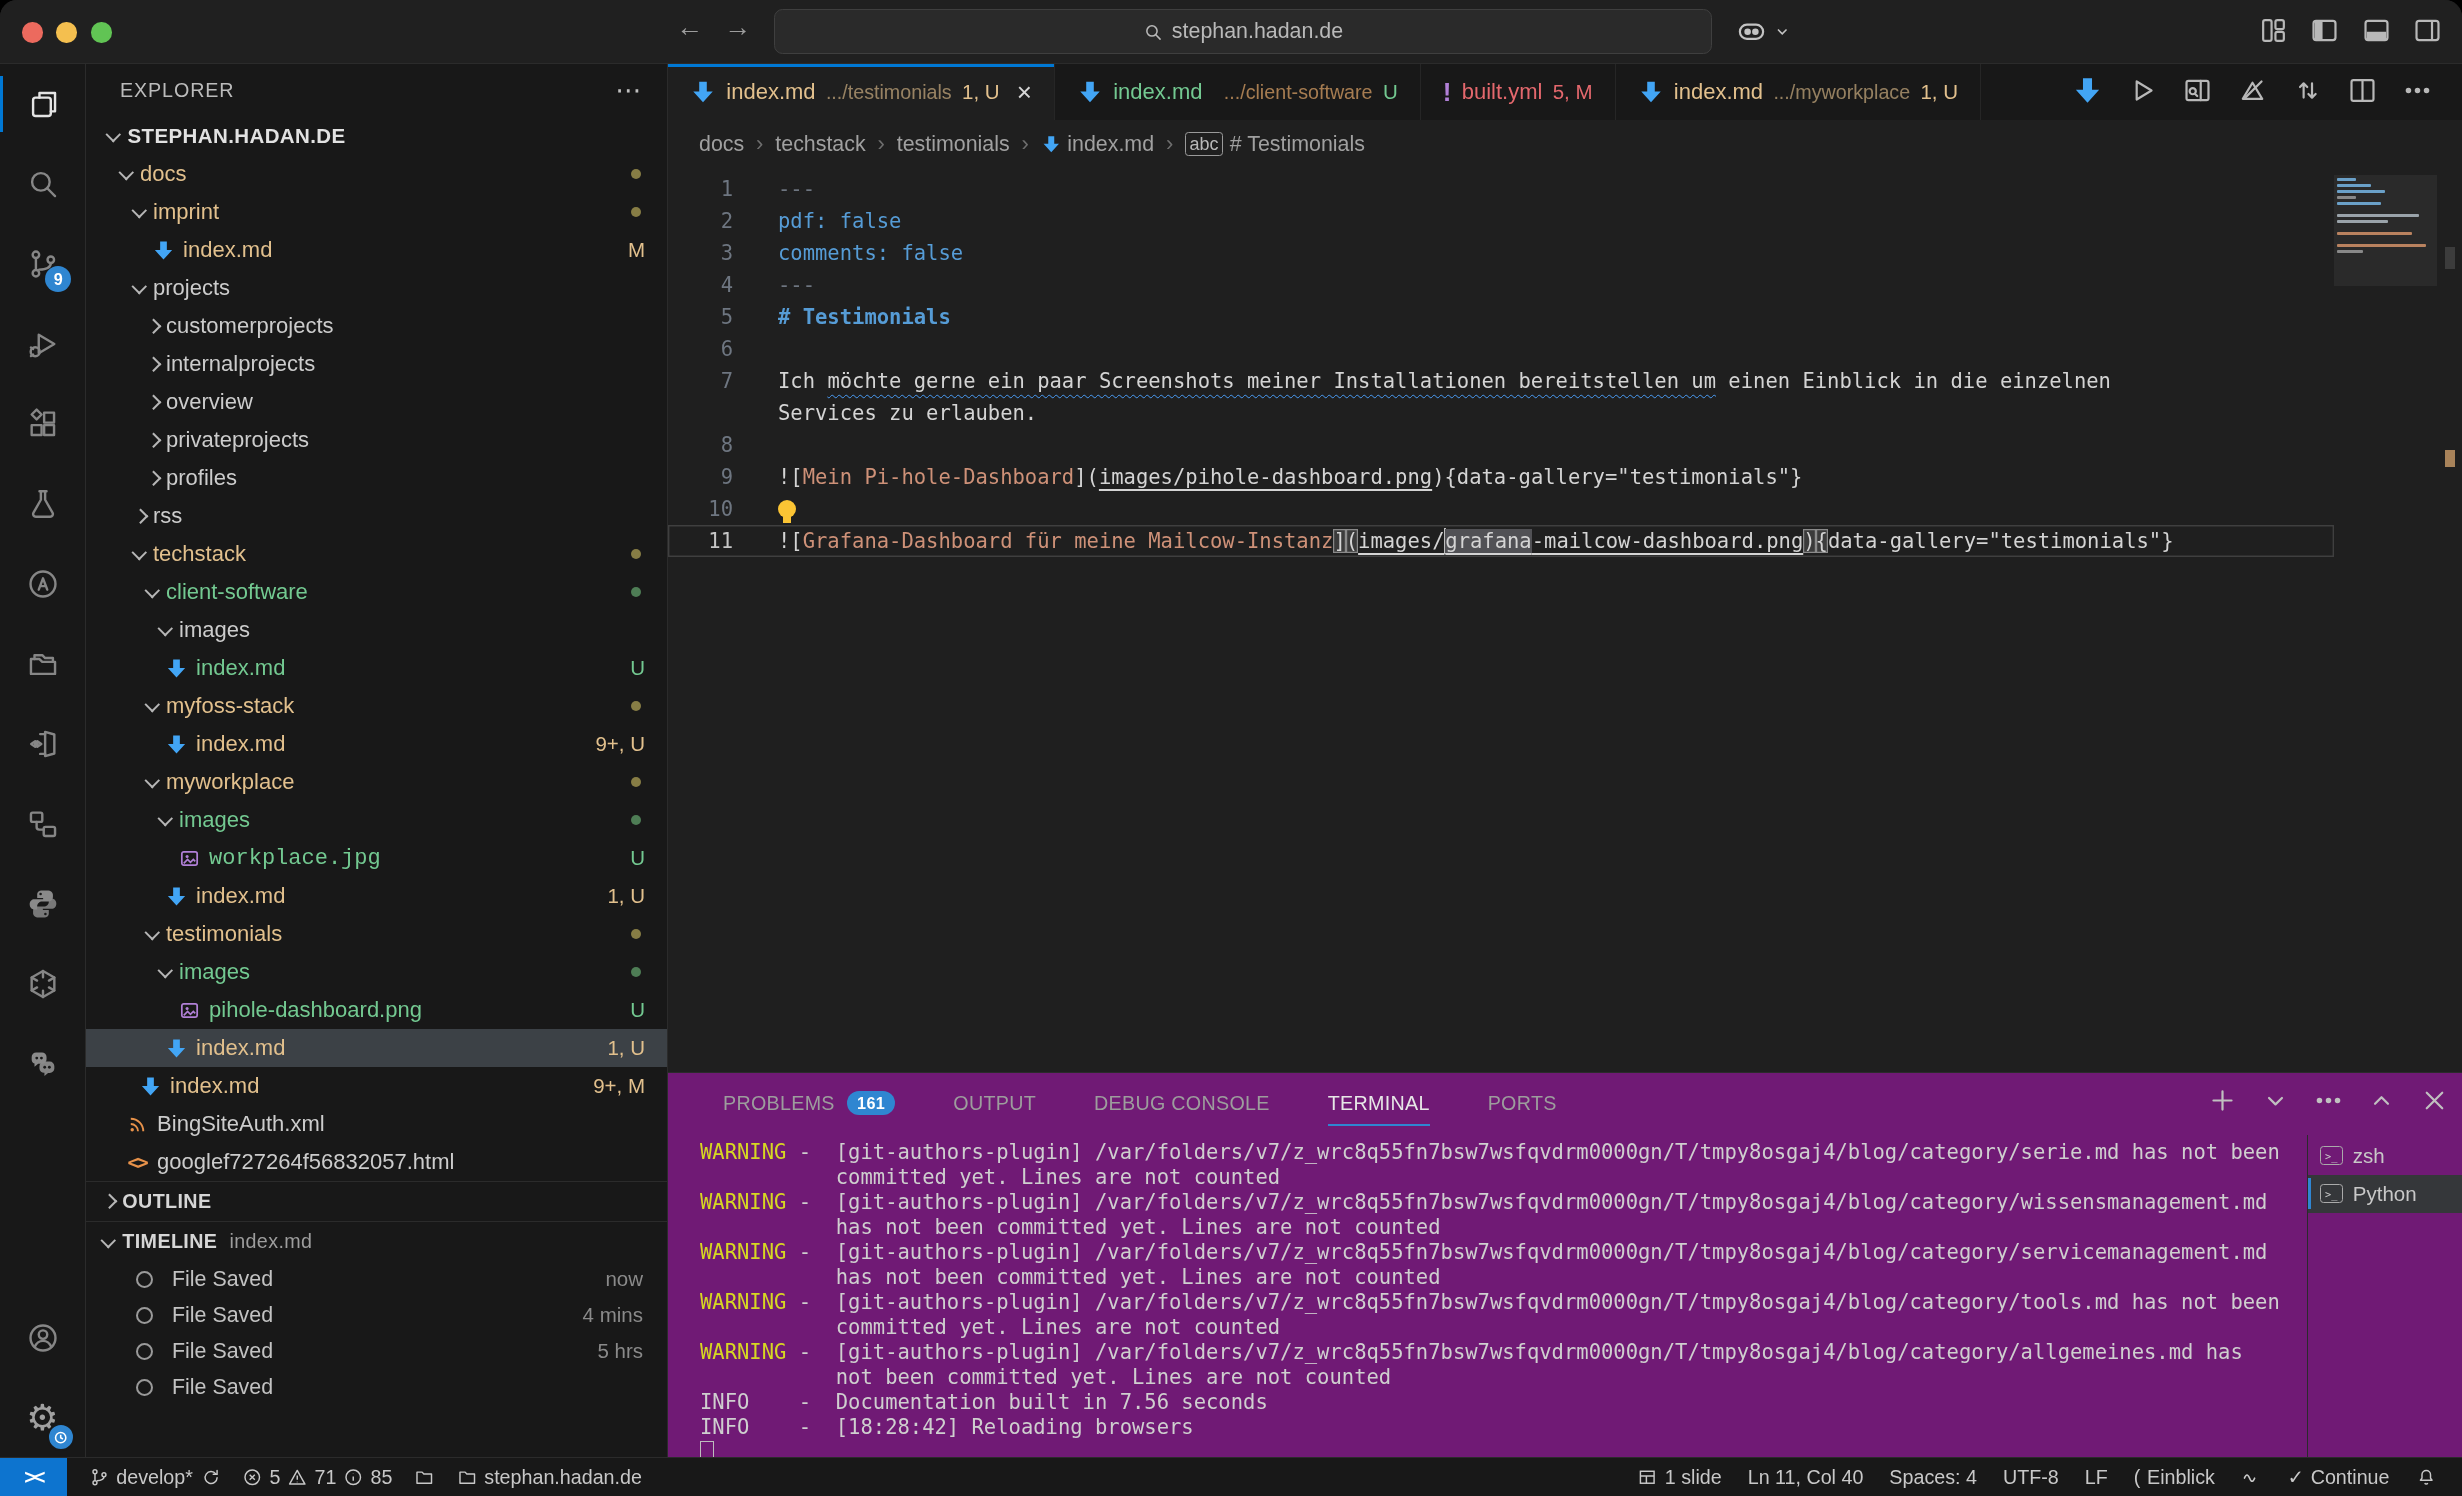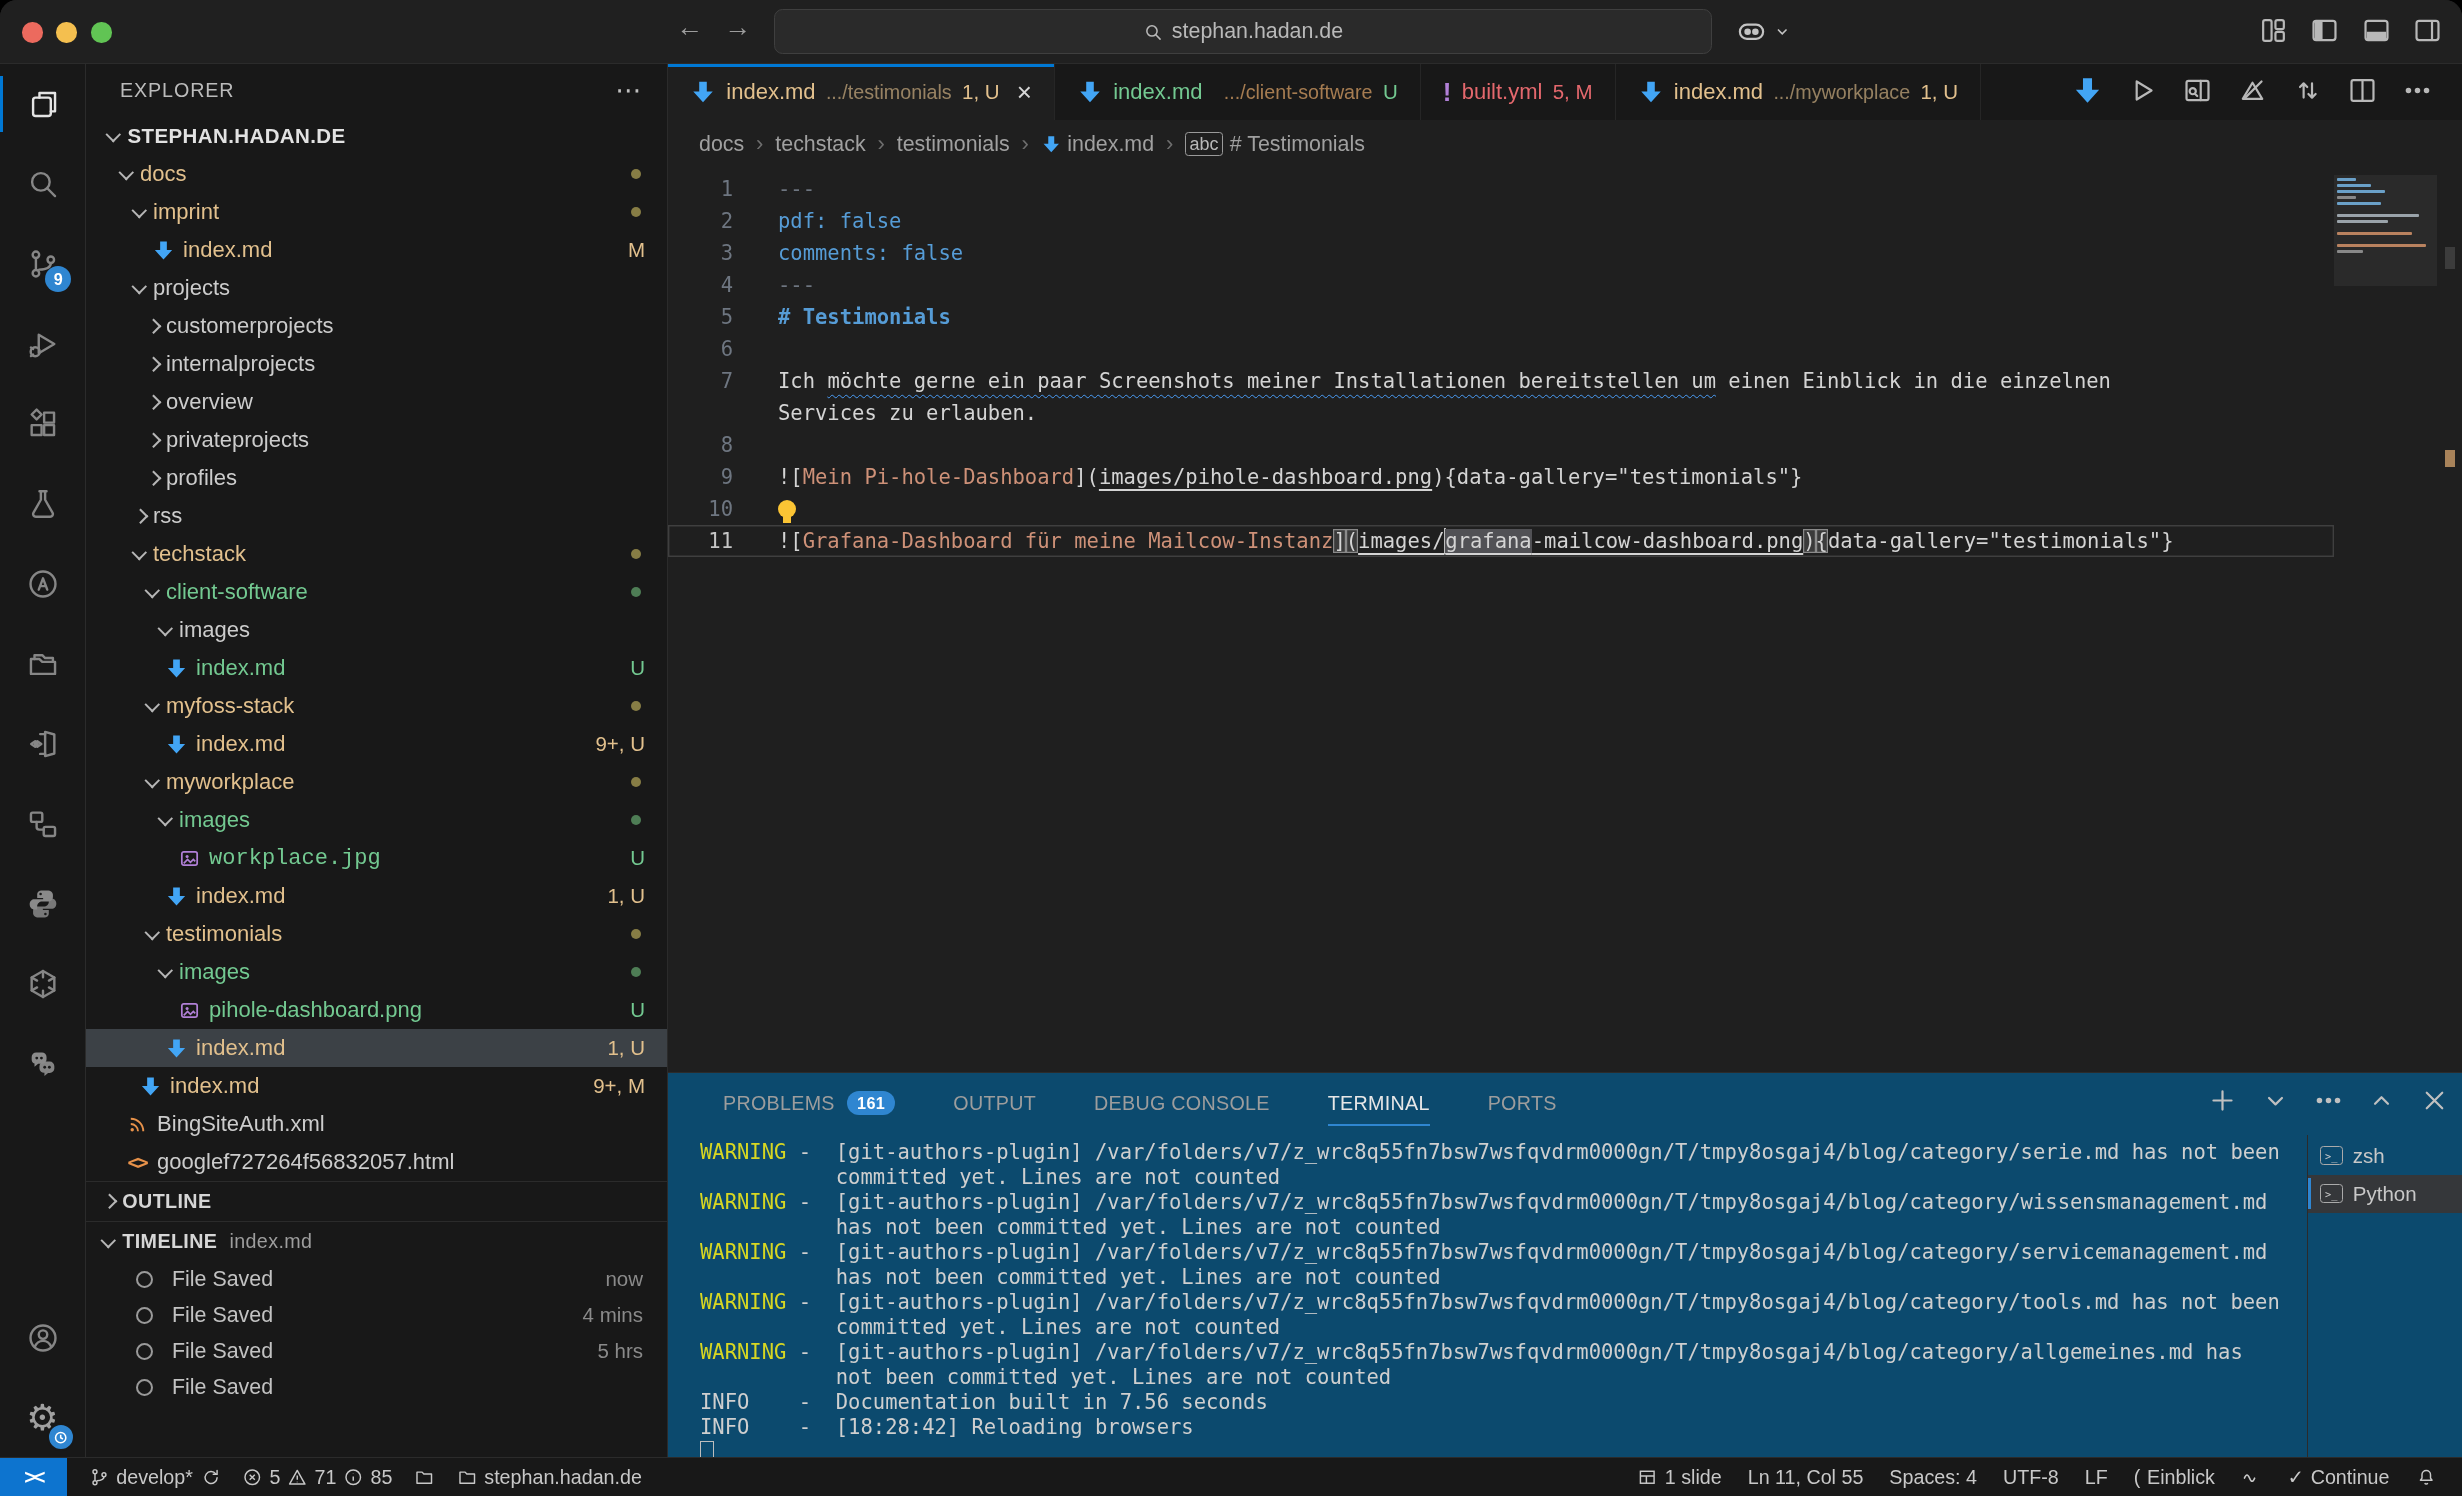--- a/index.html
+++ b/index.html
@@ -83,21 +83,21 @@
   .seg-bx{color:#d4d4d4;box-shadow:inset 0 0 0 1.2px #8a8a8a;background:#3b3b3b;}
   .seg-cur{display:inline-block;width:2.6px;height:26px;background:#bdbdbd;margin:0 -0.9px;}
   .bulb{width:18px;height:18px;background:#fbc434;border-radius:50%;position:relative;display:inline-block;}
   .bulb::after{content:'';position:absolute;left:5.1px;bottom:-5.1px;width:7.7px;height:6px;background:#fbc434;}
   .minimap{position:absolute;top:10.3px;right:29px;width:96px;}
   .mmbar{position:absolute;height:3px;border-radius:0.9px;}
   .mmslider{position:absolute;top:-3.4px;left:-3.4px;width:103px;height:111px;background:rgba(255,255,255,.05);}
   .ovrmark1{position:absolute;right:6.8px;top:79px;width:10.3px;height:22px;background:#6a6a6a66;}
   .ovrmark2{position:absolute;right:6.8px;top:282px;width:10.3px;height:17px;background:#a8835a;}
   
-  .panel{height:385px;flex:0 0 385px;background:#0c4a6e;border-top:0.9px solid #2b2b2b;position:relative;}
+  .panel{height:385px;flex:0 0 385px;background:#701a75;border-top:0.9px solid #2b2b2b;position:relative;}
   .ptabs{height:60px;display:flex;align-items:center;padding-left:55px;gap:58px;font-size:19.7px;color:#9d9d9d;letter-spacing:0.3px;}
   .ptab{position:relative;height:100%;display:flex;align-items:center;gap:12px;}
   .ptab.active{color:#e7e7e7;}
   .ptab.active::after{content:'';position:absolute;bottom:6.8px;left:0;right:0;height:2.6px;background:#2f86d1;}
   .pbadge{background:#2f86d1;color:#fff;font-size:16.2px;font-weight:bold;border-radius:13.7px;padding:2.6px 10.3px;}
   .pactions{position:absolute;right:12px;top:12px;display:flex;gap:22px;color:#c0c0c0;align-items:center;}
   .termtext{position:absolute;top:62px;bottom:0;left:0;right:155px;padding:5.1px 0 0 32px;font-family:"DejaVu Sans Mono",monospace;
     font-size:20.5px;line-height:25px;color:#cfcfcf;overflow:hidden;}
   .termtext pre{margin:0;font-family:inherit;}
   .twarn{color:#d7d722;}
@@ -914,21 +914,21 @@
     <div class="sbitem sbright">
       <span class="icn sm">
           <svg viewBox="0 0 24 24" fill="none" stroke="currentColor" stroke-width="1.7">
             <rect x="4" y="5" width="16" height="14"></rect>
             <path d="M4 10.5h16M11 10.5V19"></path>
           </svg>
         </span>
       <span>1 slide</span>
     </div>
     <div class="sbitem sbright">
-        <span>Ln 11, Col 55</span>
+        <span>Ln 11, Col 40</span>
       </div>
     <div class="sbitem sbright">
         <span>Spaces: 4</span>
       </div>
     <div class="sbitem sbright">
         <span>UTF-8</span>
       </div>
     <div class="sbitem sbright">
         <span>LF</span>
       </div>

